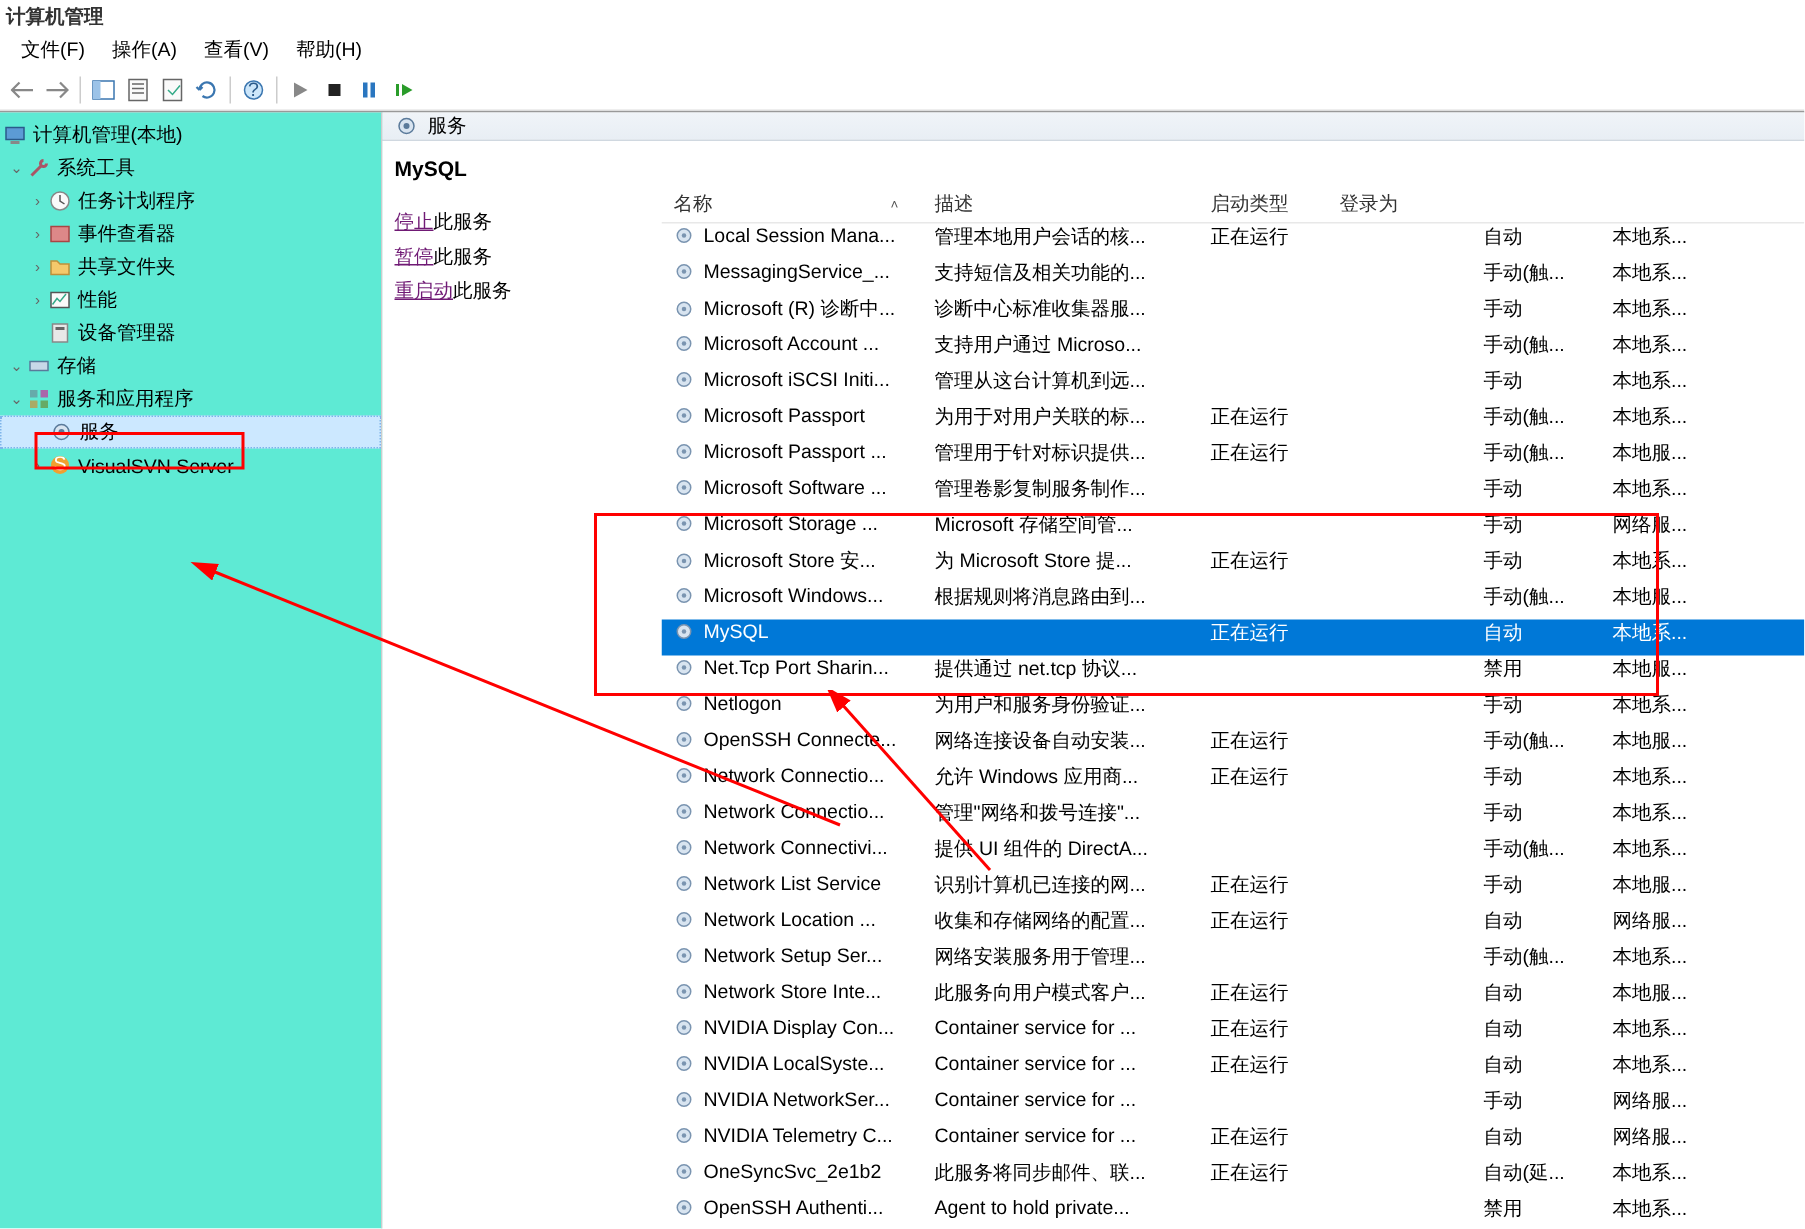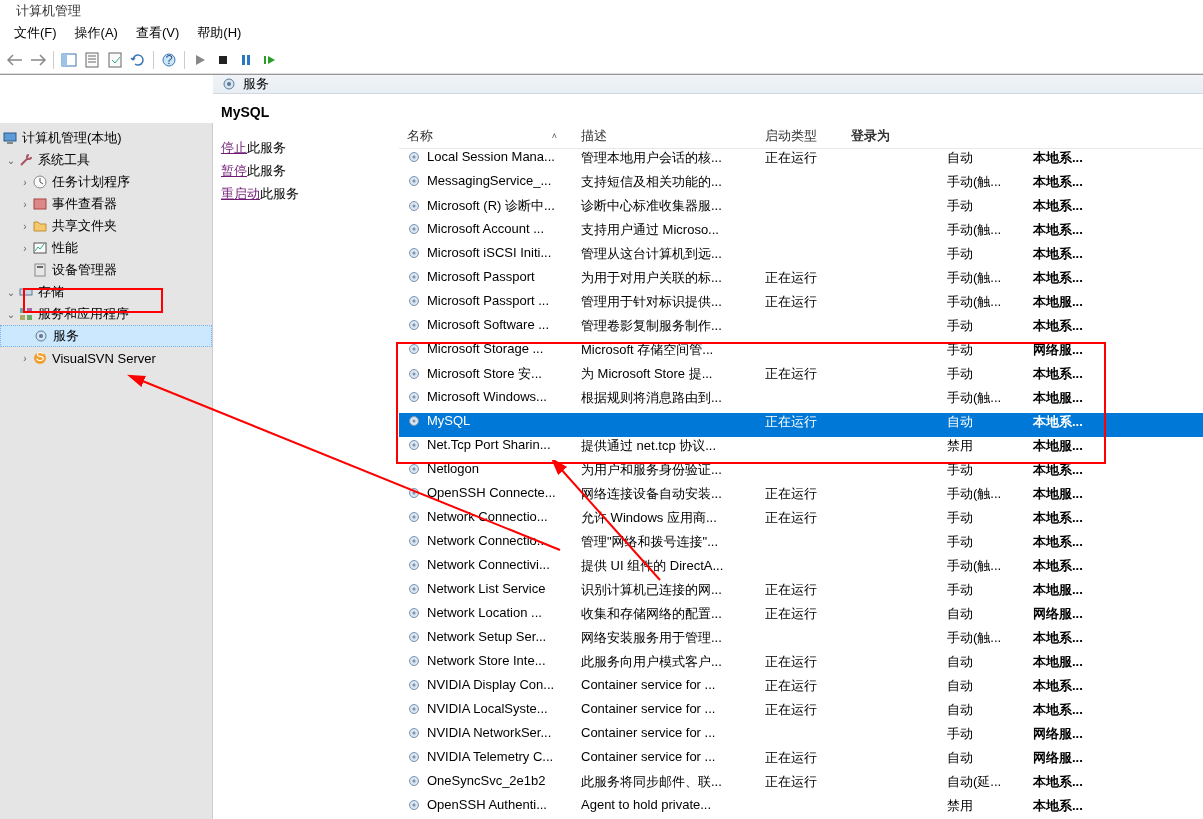--- a/index.html
+++ b/index.html
@@ -1,30 +1,30 @@
 <!DOCTYPE html>
 <html><head>
 <meta charset="utf-8">
 <style>
 * { margin: 0; padding: 0; box-sizing: border-box; font-family: 'Microsoft YaHei', 'Segoe UI', sans-serif; font-size: 13px; }
 body { background: #fff; overflow: hidden; width: 1203px; height: 819px; position: relative; }
 
-.title-bar { height: 22px; display: flex; align-items: center; padding-left: 16px; color: #333; }
+.title-bar { height: 22px; display: flex; align-items: center; padding-left: 4px; color: #333; font-weight: bold; }
 
 .menu-bar { height: 24px; display: flex; align-items: flex-start; padding-left: 6px; gap: 2px; }
 .menu-item { padding: 2px 8px; cursor: default; }
 
 .toolbar { height: 28px; display: flex; align-items: center; padding-left: 4px; gap: 1px; border-bottom: 1px solid #ddd; }
 .tb-sep { width: 1px; height: 18px; background: #ccc; margin: 0 3px; }
 .tb-btn { width: 22px; height: 22px; display: flex; align-items: center; justify-content: center; cursor: default; }
 .tb-btn svg { width: 16px; height: 16px; }
 
 .main { display: flex; height: calc(819px - 74px); border-top: 1px solid #999; }
 
-.tree-panel { width: 213px; border-right: 1px solid #ccc; background: #e5e5e5; overflow: hidden; padding-top: 4px; margin-top: 48px; }
+.tree-panel { width: 255px; border-right: 1px solid #ccc; background: #5eead4; overflow: hidden; padding-top: 4px; }
 .tree-item { display: flex; align-items: center; height: 22px; cursor: default; white-space: nowrap; }
 .tree-item.selected { background: #cce8ff; border: 1px dotted #7eb4ea; }
 .tree-indent { display: inline-block; }
 .tree-chevron { width: 14px; height: 14px; display: inline-flex; align-items: center; justify-content: center; color: #666; font-size: 10px; }
 .tree-icon { width: 16px; height: 16px; margin-right: 4px; display: inline-flex; align-items: center; justify-content: center; }
 .tree-label { color: #000; }
 
 .content { flex: 1; display: flex; flex-direction: column; }
 .svc-header { background: linear-gradient(#f0f4f8, #e8eef4); height: 28px; display: flex; align-items: center; padding-left: 8px; border-bottom: 1px solid #d0d8e0; }
 .svc-header-icon { width: 16px; height: 16px; margin-right: 6px; }
@@ -41,21 +41,21 @@
 .sort-ind { margin-left: auto; margin-right: 8px; font-size: 9px; color: #555; }
 
 .list-rows { }
 .list-row { display: flex; height: 24px; align-items: flex-start; cursor: default; }
 .list-row.selected { background: #0078d7; color: #fff; }
 .list-row .col { padding: 0 8px; overflow: hidden; text-overflow: ellipsis; white-space: nowrap; }
 .col-name { width: 174px; display: flex; align-items: center; }
 .col-desc { width: 184px; }
 .col-status { width: 182px; }
 .col-startup { width: 86px; }
-.col-logon { width: 80px; font-weight: bold; }
+.col-logon { width: 80px; }
 .svc-icon { width: 14px; height: 14px; margin-right: 6px; flex-shrink: 0; }
 .svc-icon svg { width: 14px; height: 14px; }
 
 .red-box { position: absolute; border: 2px solid #f00; pointer-events: none; }
 .red-arrow { position: absolute; pointer-events: none; }
 </style>
 </head>
 <body>
 
 <div class="title-bar">

